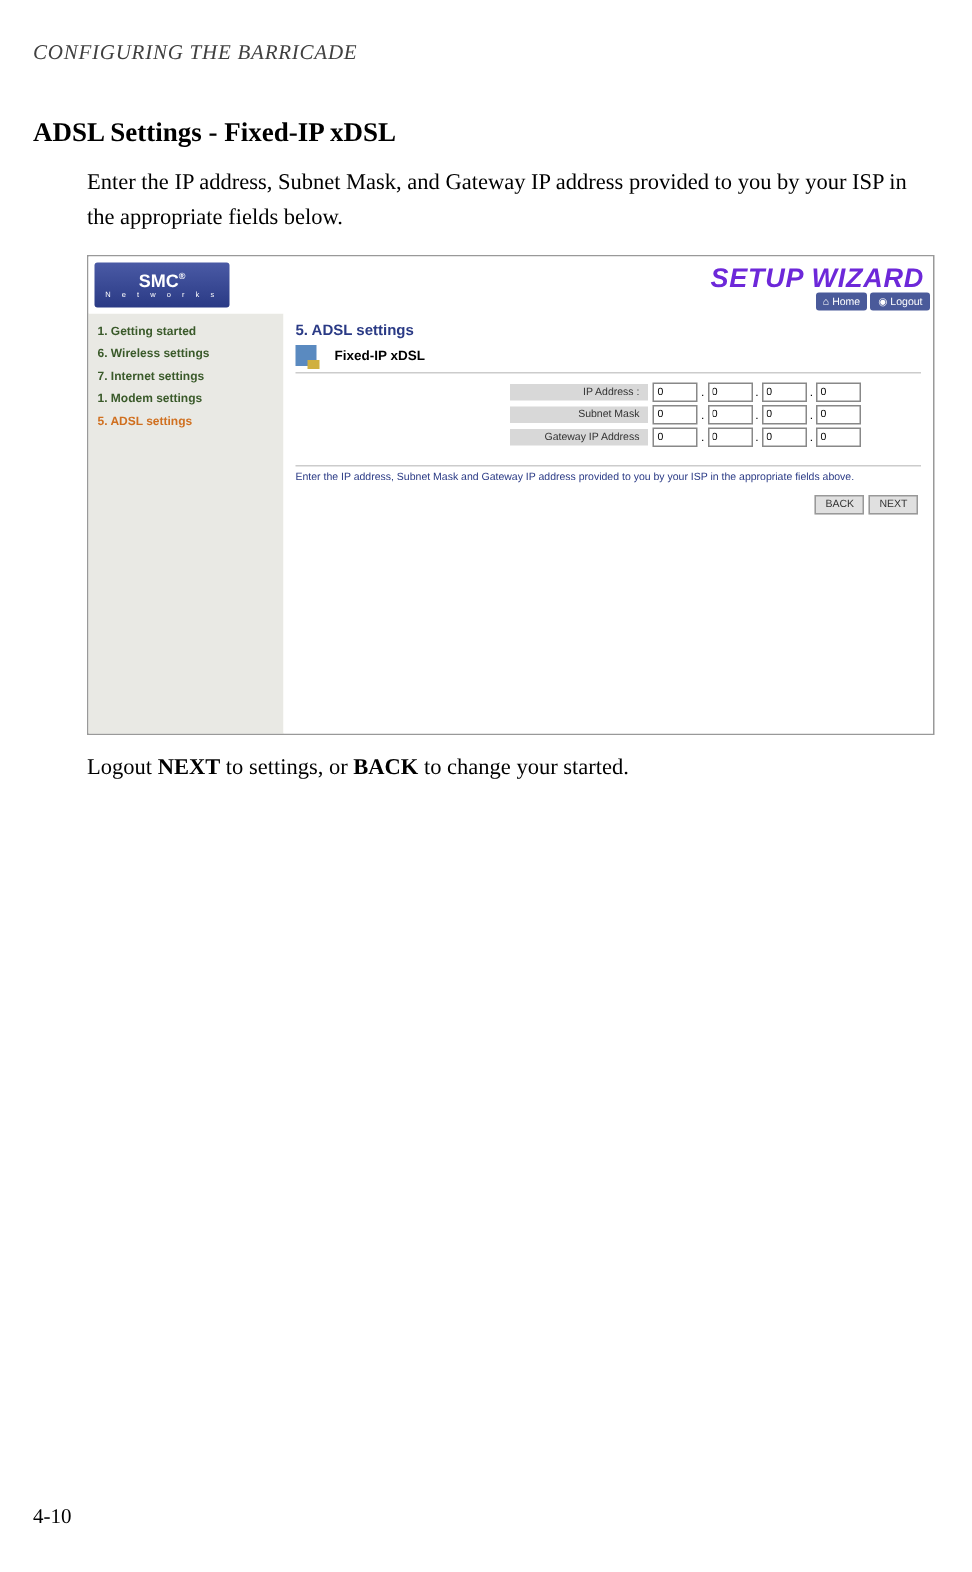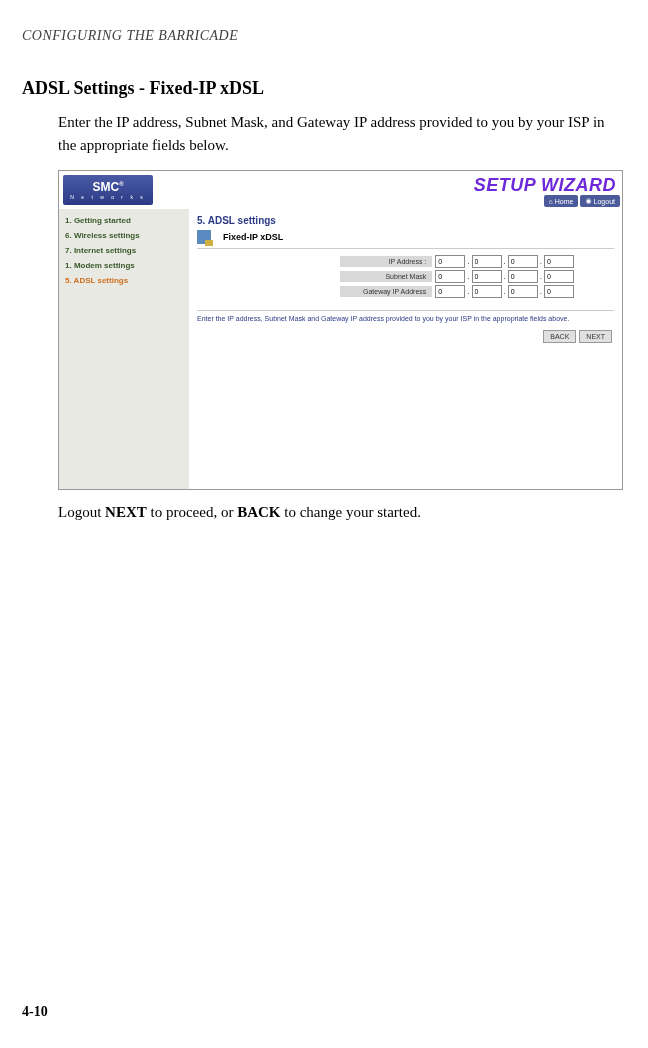--- a/index.html
+++ b/index.html
@@ -210,21 +210,20 @@
     .outro-text {
       font-size: 15px;
       margin-left: 36px;
       margin-top: 14px;
     }
     .page-num {
       position: absolute;
       bottom: 28px;
       left: 22px;
       font-size: 14px;
-      font-weight: bold;
     }
     .bold { font-weight: bold; }
   </style>
 </head>
 <body>
 
 <div class="page-header">CONFIGURING THE BARRICADE</div>
 
 <div class="section-title">ADSL Settings - Fixed-IP xDSL</div>
 
@@ -303,16 +302,16 @@
       <div class="ss-note">Enter the IP address, Subnet Mask and Gateway IP address provided to you by your ISP in the appropriate fields above.</div>
       <div class="ss-actions">
         <div class="ss-btn">BACK</div>
         <div class="ss-btn">NEXT</div>
       </div>
     </div>
   </div>
 </div>
 
 <div class="outro-text">
-  <span>Logout </span><span class="bold">NEXT</span><span> to proceed, or </span><span class="bold">BACK</span><span> to change your started.</span>
+  <span>Logout </span><span class="bold">NEXT</span><span> to settings, or </span><span class="bold">BACK</span><span> to change your started.</span>
 </div>
 
 <div class="page-num">4-10</div>
 
 </body></html>

